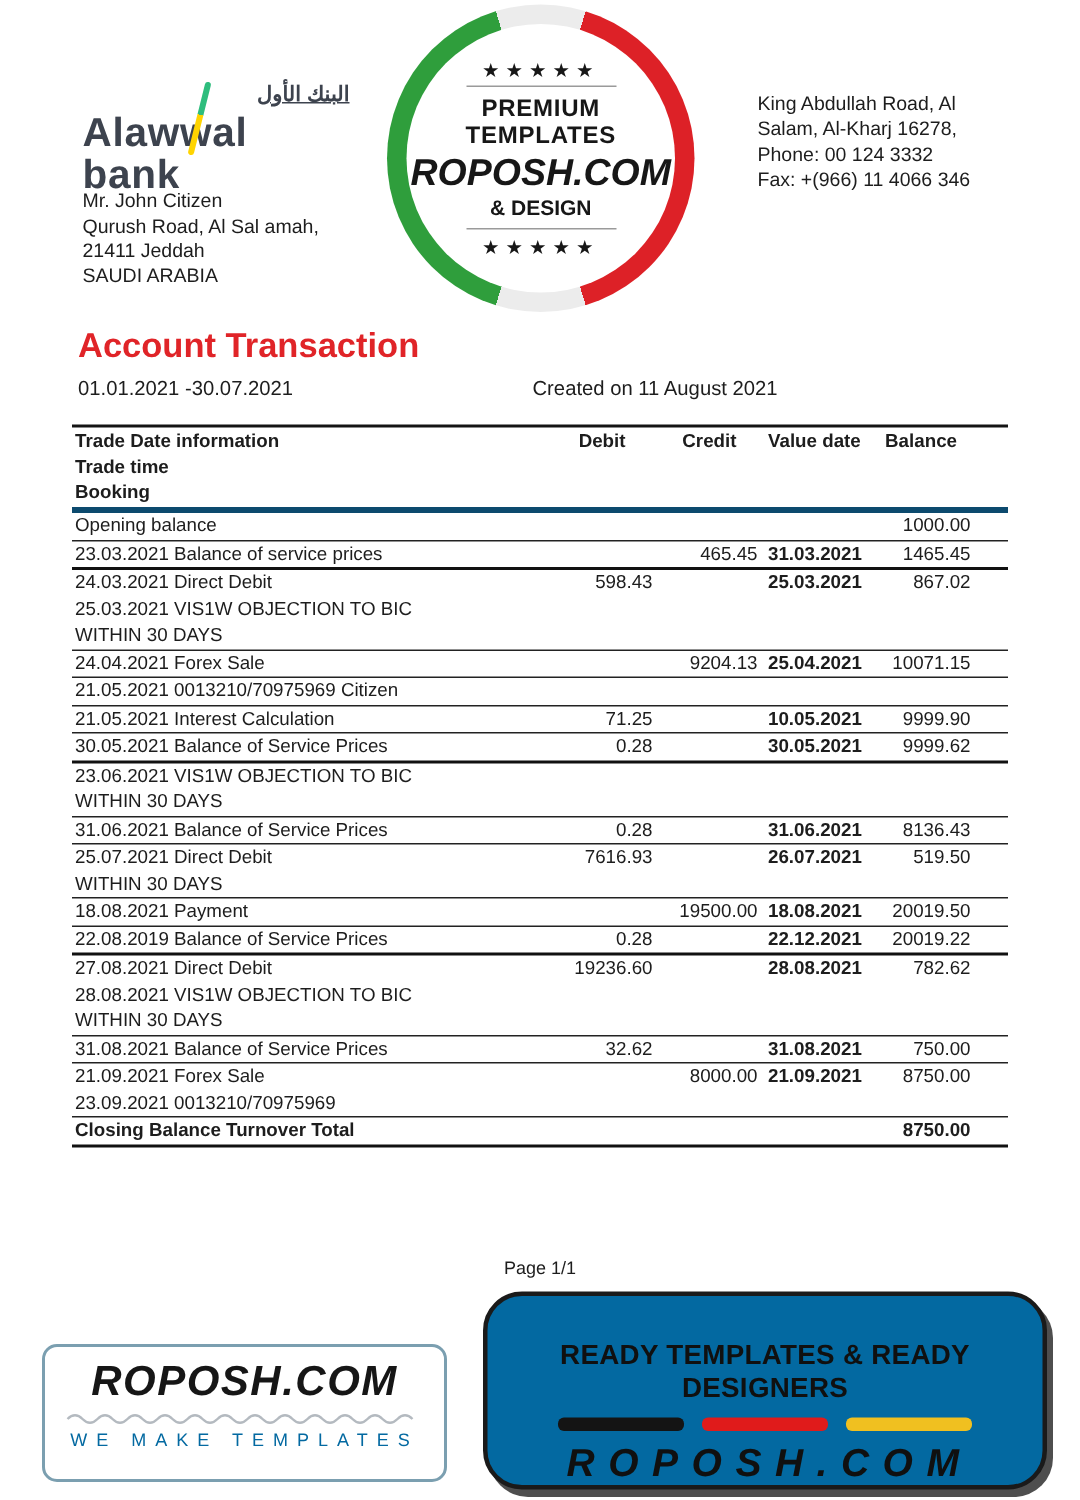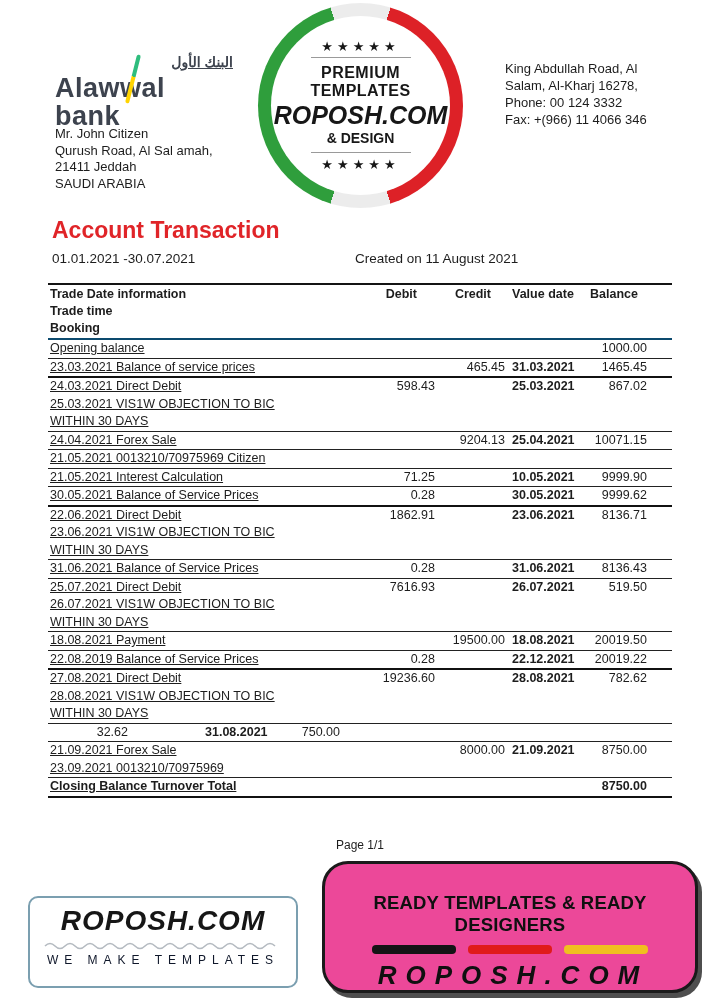--- a/index.html
+++ b/index.html
@@ -29,53 +29,53 @@
     transform:rotate(14deg); border-radius:2px; }
   
   .bank-addr { position:absolute; left:505px; top:60px; font-size:13px; line-height:17px; }
   .cust-addr { position:absolute; left:55px; top:126px; font-size:13px; line-height:16.5px; }
   
   .title { position:absolute; left:52px; top:217px; font-size:23px; font-weight:700; }
   .period { position:absolute; left:52px; top:251px; font-size:13.5px; }
   .created { position:absolute; left:355px; top:251px; font-size:13.5px; }
   
   .ttable { position:absolute; left:48px; top:283px; width:624px; font-size:12.5px; }
-  .thead { border-top:2px solid #141414; border-bottom:2px solid #0c4a6e;
+  .thead { border-top:2px solid #141414; border-bottom:4px solid #0c4a6e;
     display:flex; align-items:flex-start; font-weight:700; padding:1px 0; }
   .thead .hcol1 { width:307px; line-height:17px; padding-left:2px; }
   .hdebit  { width:80px; text-align:right; padding-right:18px; line-height:17px; }
   .hcredit { width:70px; text-align:right; padding-right:14px; line-height:17px; }
   .hvdate  { width:82px; text-align:left; padding-left:7px; line-height:17px; }
   .hbal    { width:85px; text-align:right; padding-right:34px; line-height:17px; }
   .trow { display:flex; line-height:17.5px; }
   .trow span { display:block; white-space:nowrap; overflow:visible; }
-  .c-desc  { width:307px; padding-left:2px;text-decoration:underline; }
+  .c-desc  { width:307px; padding-left:2px; }
   .c-debit { width:80px; text-align:right; }
   .c-credit{ width:70px; text-align:right; }
   .c-vdate { width:82px; padding-left:7px; font-weight:600; }
   .c-bal   { width:85px; text-align:right; padding-right:25px; }
   .b-thin  { border-bottom:1px solid #222; }
   .b-thick { border-bottom:2.5px solid #111; }
   .b-none  { border-bottom:none; }
   .trow.bold { font-weight:700; }
   .trow.bold .c-vdate { font-weight:700; }
   
   .pagefoot { position:absolute; left:48px; top:838px; width:624px; display:flex;
     align-items:center; font-size:12px;flex-direction:column; }
   .pf-line { flex:1; height:1px; background:#3a3a3a; }
   .pf-label { padding:0 10px; white-space:nowrap; }
   
   .box-left { position:absolute; left:28px; top:896px; width:270px; height:92px;
     border:2px solid #7b9fb0; border-radius:10px; background:#fff; text-align:center; }
   .bl-title { font-size:28px; font-weight:700; font-style:italic; color:#161616;
     margin-top:7px; letter-spacing:1px; }
   .bl-wave { display:block; margin:2px auto 0 auto; }
-  .bl-sub { font-size:12px; letter-spacing:6px; color:#0f172a; margin-top:2px; }
+  .bl-sub { font-size:12px; letter-spacing:6px; color:#0369a1; margin-top:2px; }
   .box-right { position:absolute; left:322px; top:861px; width:376px; height:132px;
-    border:3px solid #1a1a1a; border-radius:26px; background:#ec4899; text-align:center;
+    border:3px solid #1a1a1a; border-radius:26px; background:#0369a1; text-align:center;
     box-shadow:4px 5px 0 #4e4e4e; }
   .br-line1 { font-size:18.5px; font-weight:700; color:#101010; margin-top:28px;
     letter-spacing:0.2px; }
   .br-bars { display:flex; justify-content:center; gap:12px; margin-top:9px; }
   .bar { width:84px; height:9px; border-radius:4px; }
   .br-line2 { font-size:26px; font-weight:700; font-style:italic; letter-spacing:9px;
     color:#101010; margin-top:6px; padding-left:6px; }
 </style>
 </head>
 <body>
@@ -188,27 +188,20 @@
       <span class="c-bal">9999.90</span>
     </div>
         <div class="trow b-thick">
       <span class="c-desc">30.05.2021 Balance of Service Prices</span>
       <span class="c-debit">0.28</span>
       <span class="c-credit"></span>
       <span class="c-vdate">30.05.2021</span>
       <span class="c-bal">9999.62</span>
     </div>
         <div class="trow b-none">
-      <span class="c-desc">22.06.2021 Direct Debit</span>
-      <span class="c-debit">1862.91</span>
-      <span class="c-credit"></span>
-      <span class="c-vdate">23.06.2021</span>
-      <span class="c-bal">8136.71</span>
-    </div>
-        <div class="trow b-none">
       <span class="c-desc">23.06.2021 VIS1W OBJECTION TO BIC</span>
       <span class="c-debit"></span>
       <span class="c-credit"></span>
       <span class="c-vdate"></span>
       <span class="c-bal"></span>
     </div>
         <div class="trow b-thin">
       <span class="c-desc">WITHIN 30 DAYS</span>
       <span class="c-debit"></span>
       <span class="c-credit"></span>
@@ -221,27 +214,20 @@
       <span class="c-credit"></span>
       <span class="c-vdate">31.06.2021</span>
       <span class="c-bal">8136.43</span>
     </div>
         <div class="trow b-none">
       <span class="c-desc">25.07.2021 Direct Debit</span>
       <span class="c-debit">7616.93</span>
       <span class="c-credit"></span>
       <span class="c-vdate">26.07.2021</span>
       <span class="c-bal">519.50</span>
-    </div>
-        <div class="trow b-none">
-      <span class="c-desc">26.07.2021 VIS1W OBJECTION TO BIC</span>
-      <span class="c-debit"></span>
-      <span class="c-credit"></span>
-      <span class="c-vdate"></span>
-      <span class="c-bal"></span>
     </div>
         <div class="trow b-thin">
       <span class="c-desc">WITHIN 30 DAYS</span>
       <span class="c-debit"></span>
       <span class="c-credit"></span>
       <span class="c-vdate"></span>
       <span class="c-bal"></span>
     </div>
         <div class="trow b-thin">
       <span class="c-desc">18.08.2021 Payment</span>
@@ -272,20 +258,21 @@
       <span class="c-bal"></span>
     </div>
         <div class="trow b-thin">
       <span class="c-desc">WITHIN 30 DAYS</span>
       <span class="c-debit"></span>
       <span class="c-credit"></span>
       <span class="c-vdate"></span>
       <span class="c-bal"></span>
     </div>
         <div class="trow b-thin">
+      <span class="c-desc">31.08.2021 Balance of Service Prices</span>
       <span class="c-debit">32.62</span>
       <span class="c-credit"></span>
       <span class="c-vdate">31.08.2021</span>
       <span class="c-bal">750.00</span>
     </div>
         <div class="trow b-none">
       <span class="c-desc">21.09.2021 Forex Sale</span>
       <span class="c-debit"></span>
       <span class="c-credit">8000.00</span>
       <span class="c-vdate">21.09.2021</span>

